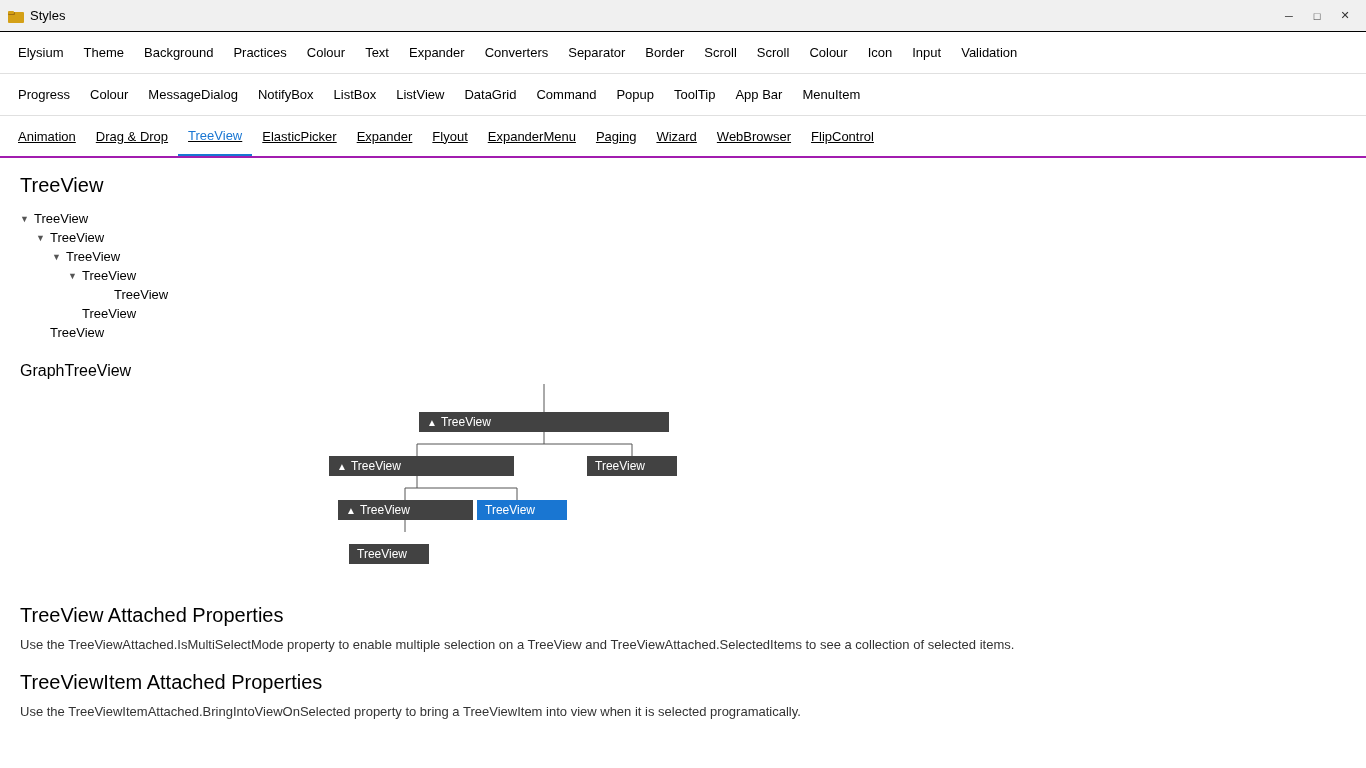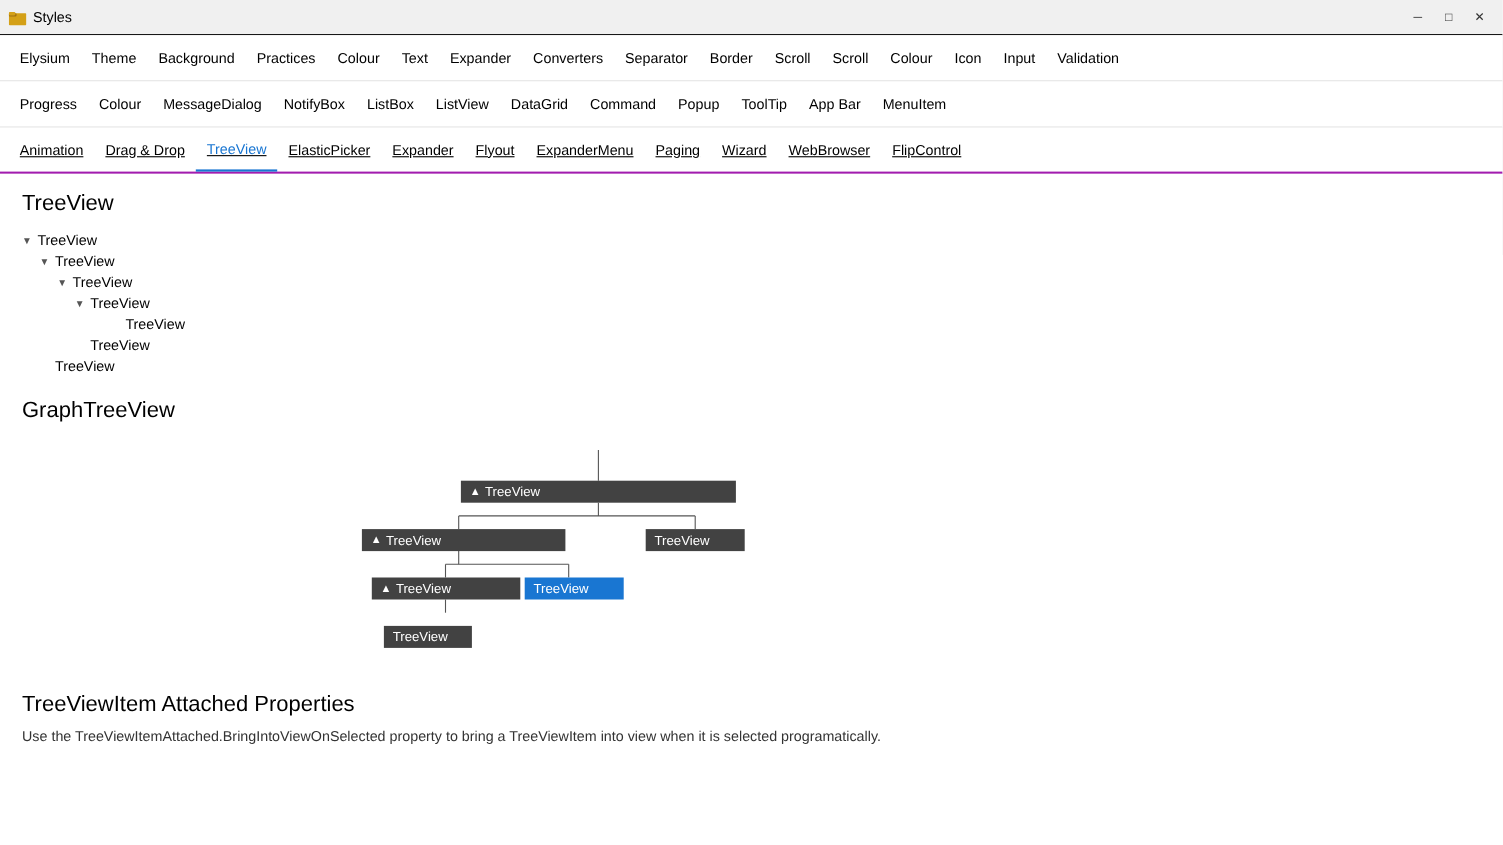--- a/index.html
+++ b/index.html
@@ -113,24 +113,24 @@
       font-size: 9px;
       color: #555;
     }
     .tree-label {
       font-size: 13px;
       color: #000;
     }
 
     
     .graph-section-title {
-      font-size: 20px;
+      font-size: 16px;
       font-weight: 400;
       color: #000;
-      margin-bottom: 24px;
+      margin-bottom: 4px;
     }
 
     .graph-container {
       position: relative;
       width: 100%;
       height: 200px;
       margin-bottom: 24px;
     }
 
     .graph-svg {
@@ -333,19 +333,23 @@
 
     <div class="graph-node node-blue" style="position:absolute; left:457px; top:116px; width:90px; height:20px; justify-content:flex-start; padding: 0 8px;">
       <span>TreeView</span>
     </div>
 
     <div class="graph-node node-dark" style="position:absolute; left:329px; top:160px; width:80px; height:20px; justify-content:flex-start; padding: 0 8px;">
       <span>TreeView</span>
     </div>
   </div>
 
+  <div class="props-section">
+    <h2 class="props-title">TreeView Attached Properties</h2>
+    <p class="props-desc">Use the TreeViewAttached.IsMultiSelectMode property to enable multiple selection on a TreeView and TreeViewAttached.SelectedItems to see a collection of selected items.</p>
+  </div>
 
   <div class="props-section">
     <h2 class="props-title">TreeViewItem Attached Properties</h2>
     <p class="props-desc">Use the TreeViewItemAttached.BringIntoViewOnSelected property to bring a TreeViewItem into view when it is selected programatically.</p>
   </div>
 
 </div>
 
 </body></html>

